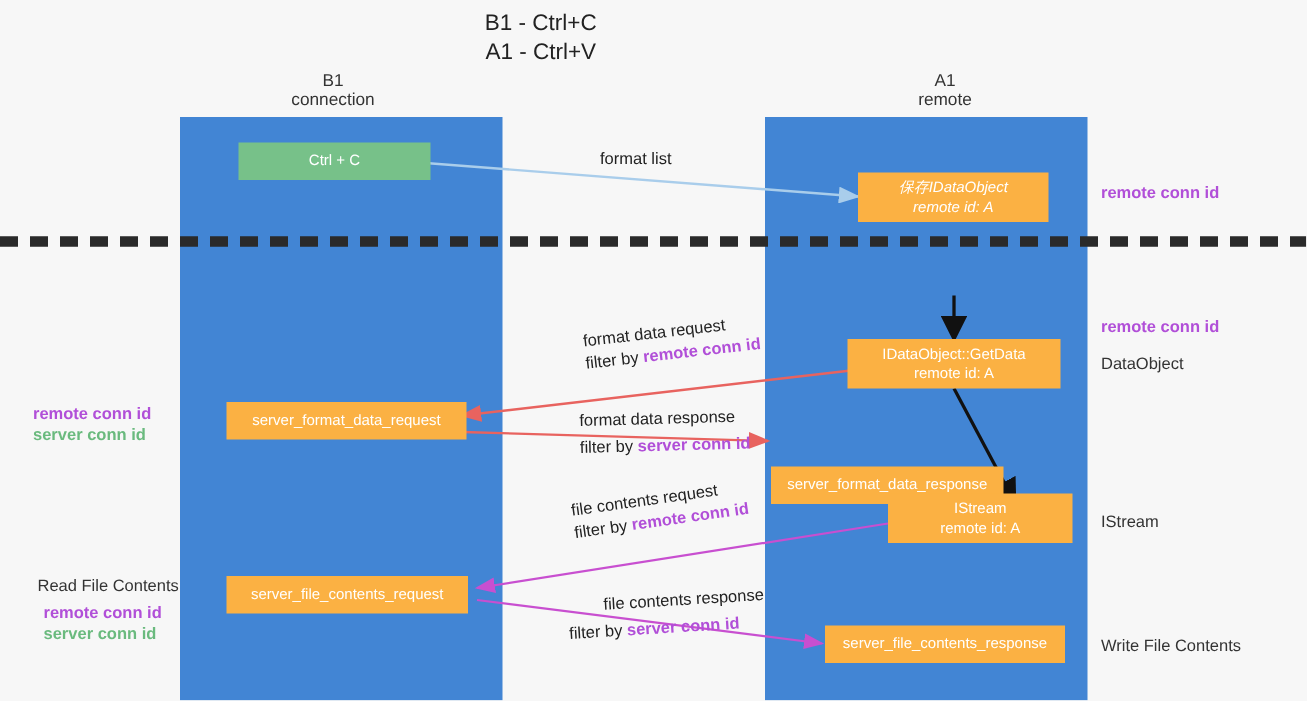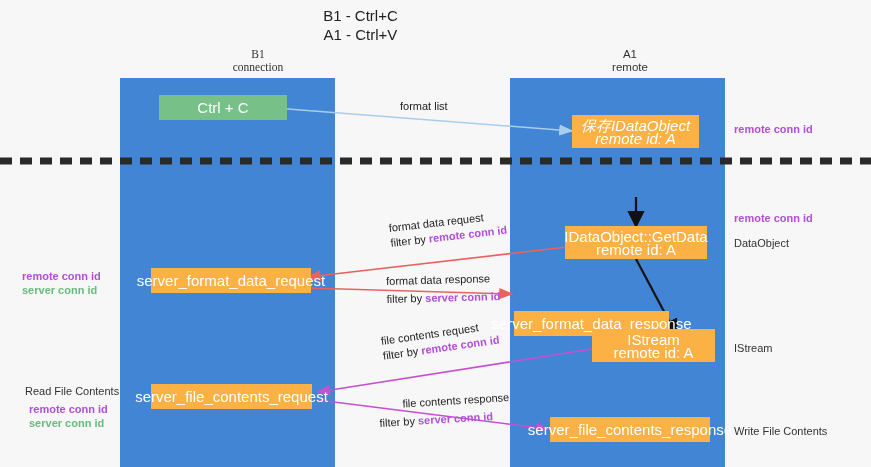--- a/index.html
+++ b/index.html
@@ -41,21 +41,21 @@
     background: #4285d4;
   }
 
   
   .node {
     display: flex;
     flex-direction: column;
     align-items: center;
     justify-content: center;
     color: #ffffff;
-    font-size: 15px;
+    font-size: 10px;
     line-height: 13px;
     text-align: center;
     box-sizing: border-box;
     padding: 2px 4px;
   }
   .node.green { background: #77c189; }
   .node.orange { background: #fbb143; }
 
   
   .annot {
@@ -89,21 +89,21 @@
 </head>
 <body>
 
 <div id="canvas">
 
   <div id="title" class="abs">
     <div>B1 - Ctrl+C</div>
     <div>A1 - Ctrl+V</div>
   </div>
 
-  <div class="abs col-header" style="left:168px; top:48px; width:180px;font-family:Liberation Serif, serif;">
+  <div class="abs col-header" style="left:132px; top:48px; width:180px;">
     <div>B1</div>
     <div>connection</div>
   </div>
   <div class="abs col-header" style="left:540px; top:48px; width:180px;">
     <div>A1</div>
     <div>remote</div>
   </div>
 
   <div class="abs lane" style="left:120px; top:78px; width:215px; height:389px;"></div>
   <div class="abs lane" style="left:510px; top:78px; width:215px; height:389px;"></div>

